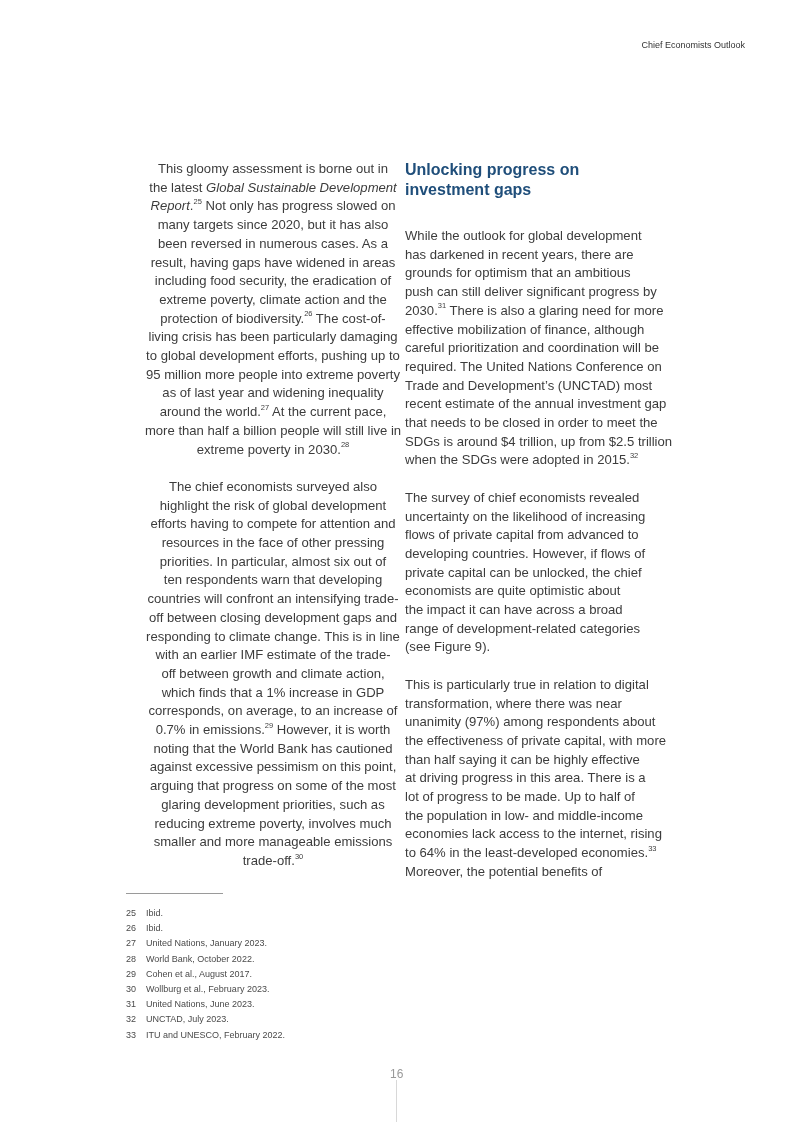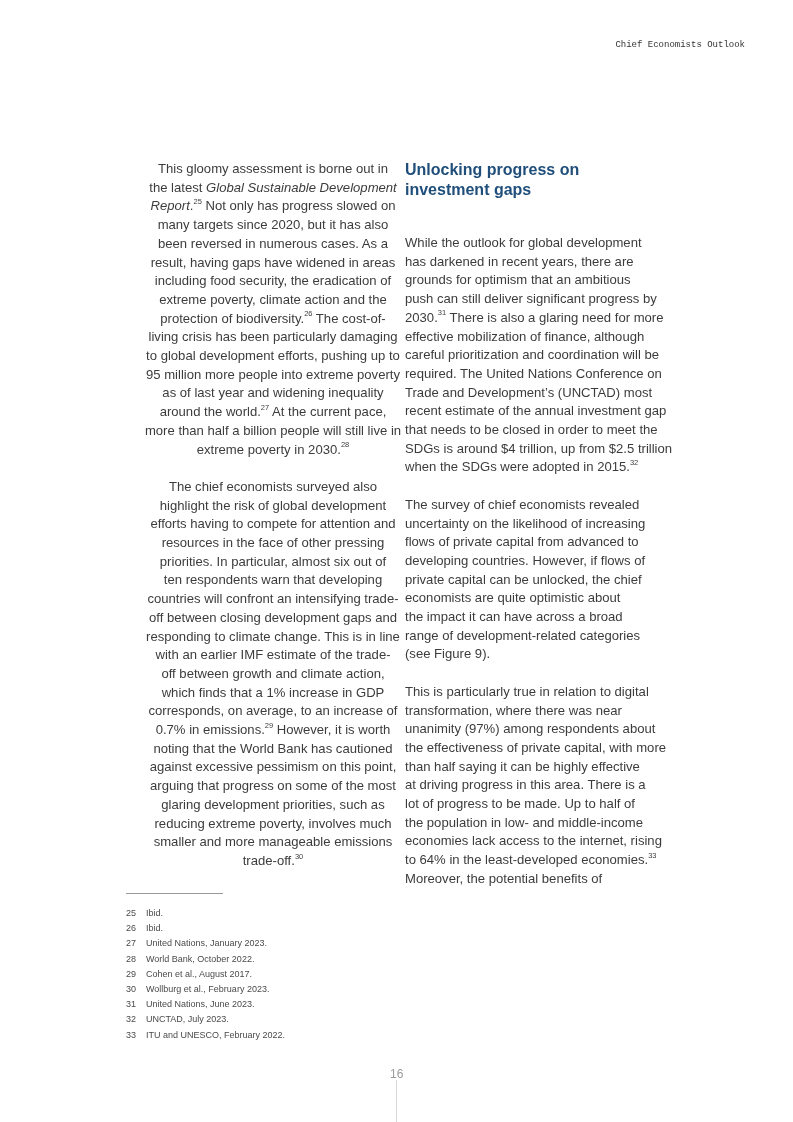--- a/index.html
+++ b/index.html
@@ -14,21 +14,20 @@
       overflow: hidden;
       font-family: "Liberation Sans", sans-serif;
       color: #3a3a3a;
     }
     .running-header {
       position: absolute;
       top: 40px;
       right: 48px;
       font-size: 9px;
       color: #333333;
-      font-family: Liberation Mono, monospace;
     }
     .col {
       position: absolute;
       top: 160px;
       font-size: 13.1px;
       line-height: 18.7px;
       color: #3c3c3c;
     }
     .col-left { left: 142px; width: 262px; text-align: center; }
     .col-right { left: 405px; width: 268px; }
@@ -41,21 +40,21 @@
       line-height: 0;
       vertical-align: super;
       position: relative;
       top: -1px;
     }
     .heading {
       font-size: 16px;
       line-height: 20px;
       font-weight: bold;
       color: #1f4e7a;
-      margin: 0 0 34px 0;
+      margin: 0 0 27px 0;
       white-space: pre-line;
     }
     .footnote-rule {
       position: absolute;
       top: 893px;
       left: 126px;
       width: 97px;
       height: 0;
       border-top: 1px solid #9a9a9a;
     }

